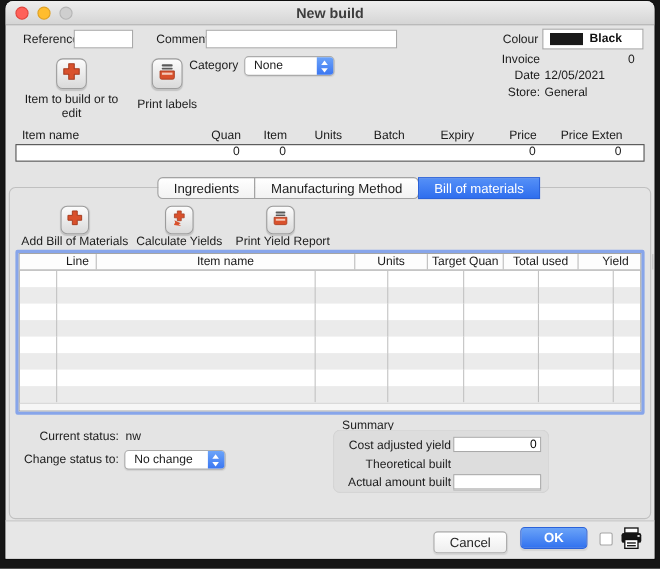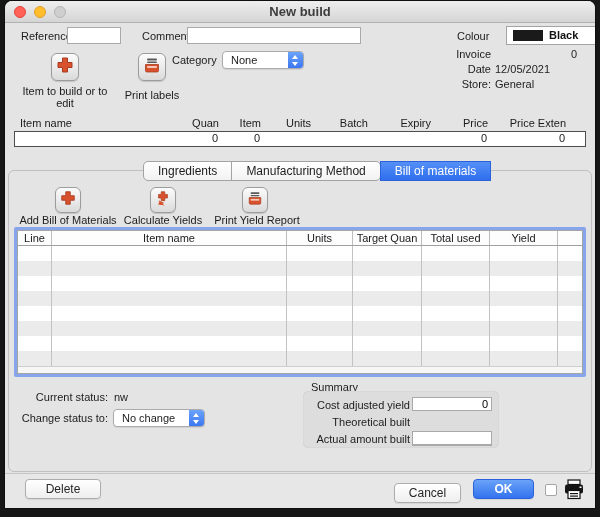--- a/index.html
+++ b/index.html
@@ -48,21 +48,21 @@
     box-shadow:0 1px 1px rgba(0,0,0,.08);
   }
   .stepper { position:absolute; right:0px; top:0px; width:15px; height:16px; border-radius:0 3px 3px 0;
     background:linear-gradient(#6ba3f9,#3b77f2); }
   .stepper::before { content:""; position:absolute; left:4px; top:2.5px;
     border-left:3.5px solid transparent; border-right:3.5px solid transparent; border-bottom:4px solid #fff; }
   .stepper::after { content:""; position:absolute; left:4px; bottom:2.5px;
     border-left:3.5px solid transparent; border-right:3.5px solid transparent; border-top:4px solid #fff; }
   
   .colour-box { position:absolute; left:488px; top:25px; width:92px; height:19px;
-    background:#fff; border:1px solid #a3a3a3;margin-left:13px; }
+    background:#fff; border:1px solid #a3a3a3; }
   .swatch { position:absolute; left:6px; top:3px; width:30px; height:11px; background:#1a1a1a; }
   .colour-text { position:absolute; left:42px; top:2px; font-size:11px; font-weight:bold; color:#111; }
   
   .grid8 { display:grid; grid-template-columns:1fr 48px 42px 50px 57px 63px 57px 78px 14px; }
   .item-table { position:absolute; left:9px; top:116px; width:572px; }
   .item-head { height:14px; font-size:11px; color:#1a1a1a; }
   .item-head > div { padding-right:6px; text-align:right; white-space:nowrap; }
   .item-head > div:first-child { text-align:left; padding-left:6px; }
   .item-row { height:16px; background:#fff; border:1.5px solid #4d4d4d; font-size:11px; color:#1a1a1a; }
   .item-row > div { padding-right:6px; text-align:right; line-height:13px; }
@@ -76,21 +76,21 @@
   .tab.last  { border-radius:0 5px 5px 0; }
   .tab.active { background:linear-gradient(#5590f7,#2f6eee); color:#fff; border-color:#2b62d9; }
   
   .tool-lbl { position:absolute; font-size:11px; color:#1c1c1c; text-align:center; }
   
   .bom-table { position:absolute; left:9px; top:226px; width:572px; height:150px;
     border:3px solid #87a5ea; border-radius:2px; background:#fff; }
   .bom-inner { width:100%; height:100%; border:1px solid #a5a5a5; display:flex; flex-direction:column; }
   .grid7 { display:grid; grid-template-columns:34px 235px 66px 69px 68px 68px 1fr; }
   .bom-head { height:15px; background:#fdfdfd; border-bottom:1px solid #9f9f9f;
-    font-size:11px; color:#1a1a1a; }
+    font-size:11px; color:#1a1a1a;padding-left:36px; }
   .bom-head > div { text-align:center; line-height:14px; border-right:1px solid #bdbdbd; white-space:nowrap; }
   .bom-head > div:last-child { border-right:none; }
   .bom-body { flex:1; overflow:hidden; }
   .bom-row { height:15px; }
   .bom-row:nth-child(even) { background:#ebebeb; }
   .bom-row > div { border-right:1px solid #c2c2c2; height:100%; }
   .bom-row > div:last-child { border-right:none; }
   .bom-scroll { height:7px; background:#f6f6f6; border-top:1px solid #cfcfcf; }
   
   .summary-box { position:absolute; left:298px; top:390px; width:196px; height:57px;
@@ -330,21 +330,20 @@
   <div class="summary-box">
     <div class="sum-lbl" style="top:8px;">Cost adjusted yield</div>
     <input class="sum-input" style="top: 6px;" value="0">
     <div class="sum-lbl" style="top:25px;">Theoretical built</div>
     <input class="sum-input" style="top: 41px;" value="0.00">
     <div class="sum-lbl" style="top:42px;">Actual amount built</div>
     <input class="sum-input" style="top: 40px;" value="">
   </div>
 
   <div class="footer"></div>
-  <div class="btn" style="left:20px; top:478px; width:76px;">Delete</div>
   <div class="btn" style="left:389px; top:482px; width:67px;">Cancel</div>
   <div class="btn primary" style="left:468px; top:478px; width:61px;">OK</div>
   <div class="checkbox"></div>
   <div style="position:absolute; left:558px; top:478px;">
     <span>
       <svg width="22" height="21" viewBox="0 0 22 21">
         <rect x="5" y="1" width="12" height="4.5" fill="#fff" stroke="#111" stroke-width="1.2"></rect>
         <rect x="2" y="5.5" width="18" height="9" rx="2" fill="#151515"></rect>
         <rect x="16.5" y="7.5" width="2" height="1.5" fill="#fff"></rect>
         <rect x="5" y="11.5" width="12" height="8" fill="#fff" stroke="#111" stroke-width="1.2"></rect>

